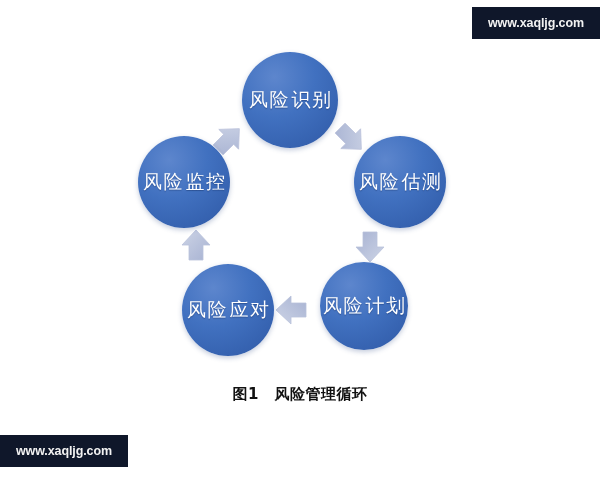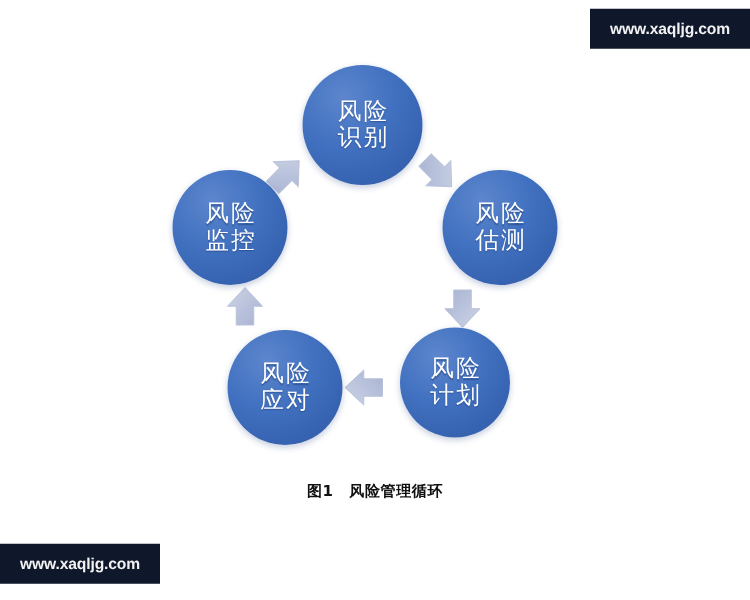--- a/index.html
+++ b/index.html
@@ -55,21 +55,21 @@
     left: 0;
     top: 0;
     width: 600px;
     height: 400px;
   }
 
   .node {
     position: absolute;
     border-radius: 50%;
     display: flex;
-    flex-direction: column;
+    flex-direction: row;
     align-items: center;
     justify-content: center;
     box-sizing: border-box;
     color: #ffffff;
     font-family: "DejaVu Sans", "Liberation Sans", sans-serif;
     line-height: 1.12;
     text-align: center;
     background: radial-gradient(circle at 34% 26%, #5d86cd 0%, #4171c0 42%, #3764b2 72%, #3058a4 100%);
     box-shadow: 0 2px 5px rgba(40,70,130,0.28);
   }
@@ -105,21 +105,21 @@
 
   
   #caption {
     position: absolute;
     left: 0;
     top: 385px;
     width: 600px;
     text-align: center;
     font-family: "DejaVu Sans", "Liberation Sans", sans-serif;
     font-weight: bold;
-    font-size: 12px;
+    font-size: 15px;
     color: #111111;
     letter-spacing: 0.5px;
     white-space: pre;
   }
 </style>
 </head>
 <body>
 
 <div id="stage">
 

